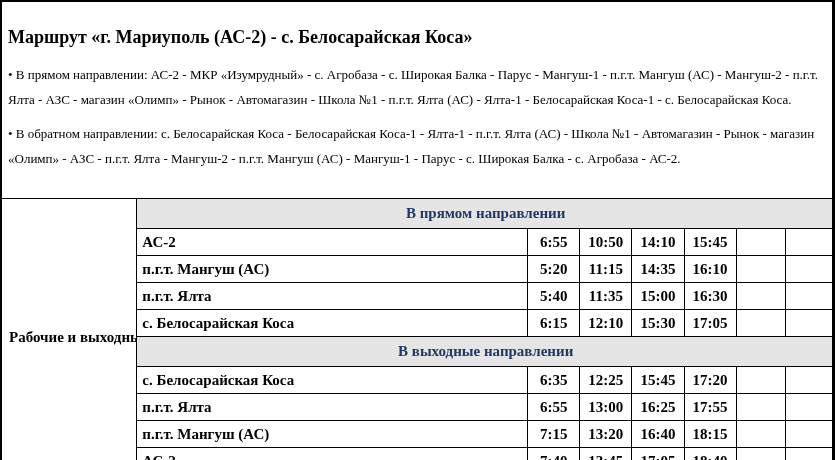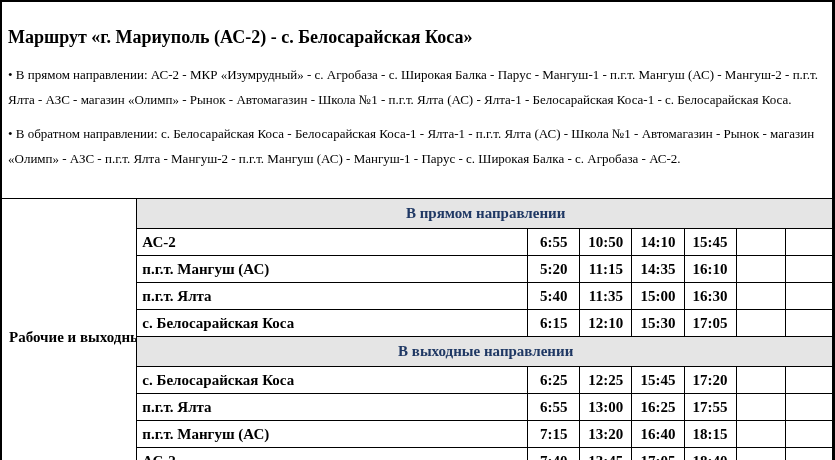--- a/index.html
+++ b/index.html
@@ -98,21 +98,21 @@
       <td class="time-cell"></td>
       <td class="time-cell"></td>
     </tr>
 
     <tr class="section-row">
       <td class="section-header" colspan="7">В выходные направлении</td>
     </tr>
 
     <tr class="data-row">
       <td class="stop-cell">с. Белосарайская Коса</td>
-      <td class="time-cell">6:25</td>
+      <td class="time-cell">6:35</td>
       <td class="time-cell">12:25</td>
       <td class="time-cell">15:45</td>
       <td class="time-cell">17:20</td>
       <td class="time-cell"></td>
       <td class="time-cell"></td>
     </tr>
     <tr class="data-row">
       <td class="stop-cell">п.г.т. Ялта</td>
       <td class="time-cell">6:55</td>
       <td class="time-cell">13:00</td>

